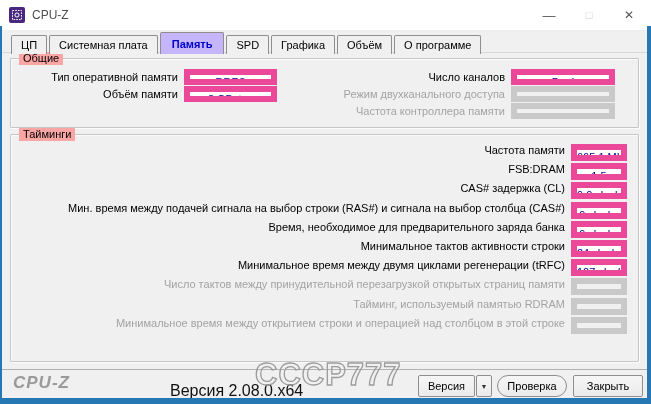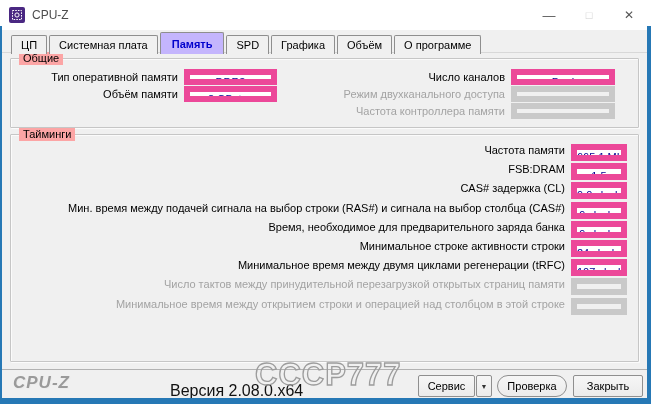--- a/index.html
+++ b/index.html
@@ -194,43 +194,47 @@
     </div>
     <div class="trow">
       <span class="lbl">Мин. время между подачей сигнала на выбор строки (RAS#) и сигнала на выбор столбца (CAS#)</span>
       <span class="vbox">9 clocks</span>
     </div>
     <div class="trow">
       <span class="lbl">Время, необходимое для предварительного заряда банка</span>
       <span class="vbox">9 clocks</span>
     </div>
     <div class="trow">
-      <span class="lbl">Минимальное строке активности строки</span>
+      <span class="lbl">Минимальное тактов активности строки</span>
       <span class="vbox">24 clocks</span>
     </div>
     <div class="trow">
       <span class="lbl">Минимальное время между двумя циклами регенерации (tRFC)</span>
       <span class="vbox">107 clocks</span>
     </div>
     <div class="trow disabled">
       <span class="lbl">Число тактов между принудительной перезагрузкой открытых страниц памяти</span>
+      <span class="vbox"></span>
+    </div>
+    <div class="trow disabled">
+      <span class="lbl">Тайминг, используемый памятью RDRAM</span>
       <span class="vbox"></span>
     </div>
     <div class="trow disabled">
       <span class="lbl">Минимальное время между открытием строки и операцией над столбцом в этой строке</span>
       <span class="vbox"></span>
     </div>
   </div>
 
   <div class="footer-divider"></div>
   <div class="cpuz-logo">CPU-Z</div>
   <div class="version-text">Версия 2.08.0.x64</div>
   <div class="watermark">СССР777</div>
 
-  <div class="btn btn-service">Сервис</div>
+  <div class="btn btn-service">Версия</div>
   <div class="btn btn-service-arrow">▼</div>
   <div class="btn btn-validate">Проверка</div>
   <div class="btn btn-close">Закрыть</div>
 
   <div class="edge-left"></div>
   <div class="edge-right"></div>
   <div class="edge-bottom"></div>
 </div>
 
 </body></html>

